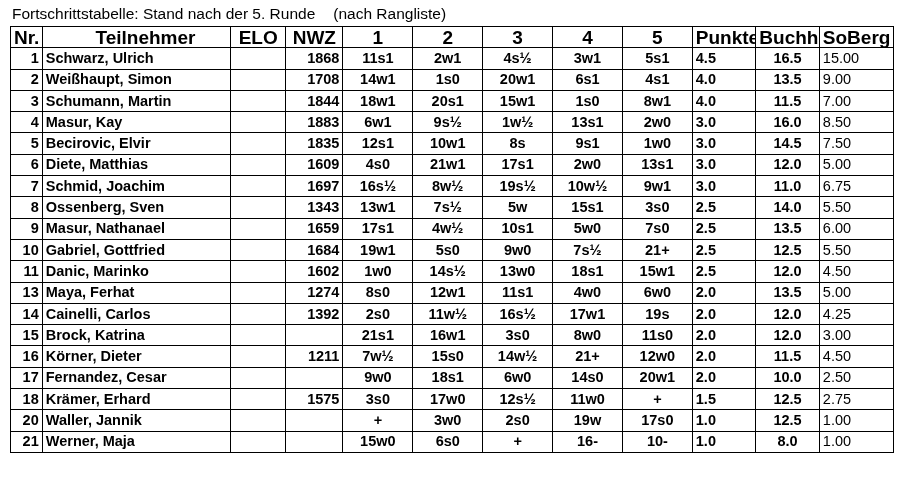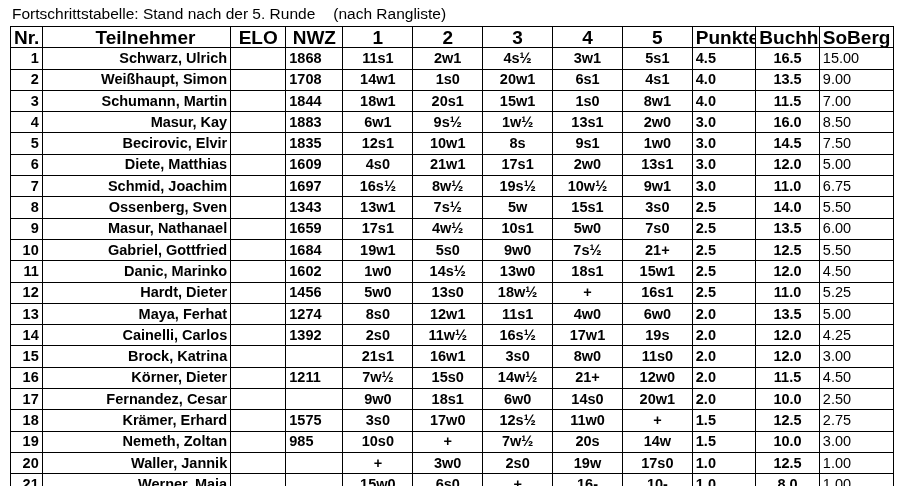--- a/index.html
+++ b/index.html
@@ -48,23 +48,23 @@
     white-space: nowrap;
   }
   table.standings thead th {
     font-weight: bold;
     text-align: center;
     font-size: 19px;
   }
   thead th.h-nr { text-align: right; }
   thead th.h-name { text-align: left; padding-left: 21px; }
   .c-nr    { text-align: right; font-weight: bold; }
-  .c-name  { text-align: right; font-weight: bold; padding-left: 5px; }
+  .c-name  { text-align: left; font-weight: bold; padding-left: 5px; }
   .c-elo   { text-align: center; font-weight: bold; }
-  .c-nwz   { text-align: left; font-weight: bold; }
+  .c-nwz   { text-align: right; font-weight: bold; }
   .c-round { text-align: center; font-weight: bold; }
   .c-pts   { text-align: left; font-weight: bold; padding-right: 6px; }
   .c-buchh { text-align: center; font-weight: bold; padding-right: 6px; }
   .c-soberg{ font-weight: normal; padding-right: 6px; }
 
   
   col.w-nr     { width: 30px; }
   col.w-name   { width: 178px; }
   col.w-elo    { width: 52px; }
   col.w-nwz    { width: 54px; }
@@ -262,34 +262,20 @@
           <td class="c-round">1w0</td>
           <td class="c-round">14s½</td>
           <td class="c-round">13w0</td>
           <td class="c-round">18s1</td>
           <td class="c-round">15w1</td>
           <td class="c-pts">2.5</td>
           <td class="c-buchh">12.0</td>
           <td class="c-soberg">4.50</td>
         </tr>
         <tr>
-          <td class="c-nr">12</td>
-          <td class="c-name">Hardt, Dieter</td>
-          <td class="c-elo"></td>
-          <td class="c-nwz">1456</td>
-          <td class="c-round">5w0</td>
-          <td class="c-round">13s0</td>
-          <td class="c-round">18w½</td>
-          <td class="c-round">+</td>
-          <td class="c-round">16s1</td>
-          <td class="c-pts">2.5</td>
-          <td class="c-buchh">11.0</td>
-          <td class="c-soberg">5.25</td>
-        </tr>
-        <tr>
           <td class="c-nr">13</td>
           <td class="c-name">Maya, Ferhat</td>
           <td class="c-elo"></td>
           <td class="c-nwz">1274</td>
           <td class="c-round">8s0</td>
           <td class="c-round">12w1</td>
           <td class="c-round">11s1</td>
           <td class="c-round">4w0</td>
           <td class="c-round">6w0</td>
           <td class="c-pts">2.0</td>
@@ -360,34 +346,20 @@
           <td class="c-round">3s0</td>
           <td class="c-round">17w0</td>
           <td class="c-round">12s½</td>
           <td class="c-round">11w0</td>
           <td class="c-round">+</td>
           <td class="c-pts">1.5</td>
           <td class="c-buchh">12.5</td>
           <td class="c-soberg">2.75</td>
         </tr>
         <tr>
-          <td class="c-nr">19</td>
-          <td class="c-name">Nemeth, Zoltan</td>
-          <td class="c-elo"></td>
-          <td class="c-nwz">985</td>
-          <td class="c-round">10s0</td>
-          <td class="c-round">+</td>
-          <td class="c-round">7w½</td>
-          <td class="c-round">20s</td>
-          <td class="c-round">14w</td>
-          <td class="c-pts">1.5</td>
-          <td class="c-buchh">10.0</td>
-          <td class="c-soberg">3.00</td>
-        </tr>
-        <tr>
           <td class="c-nr">20</td>
           <td class="c-name">Waller, Jannik</td>
           <td class="c-elo"></td>
           <td class="c-nwz"></td>
           <td class="c-round">+</td>
           <td class="c-round">3w0</td>
           <td class="c-round">2s0</td>
           <td class="c-round">19w</td>
           <td class="c-round">17s0</td>
           <td class="c-pts">1.0</td>

